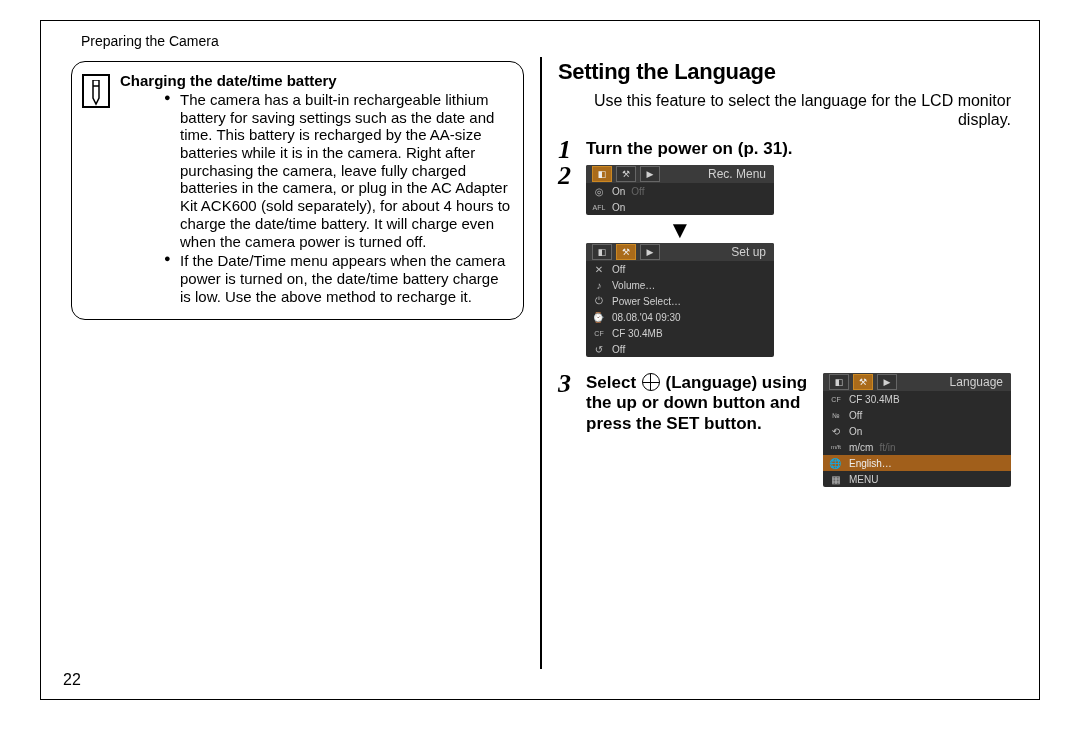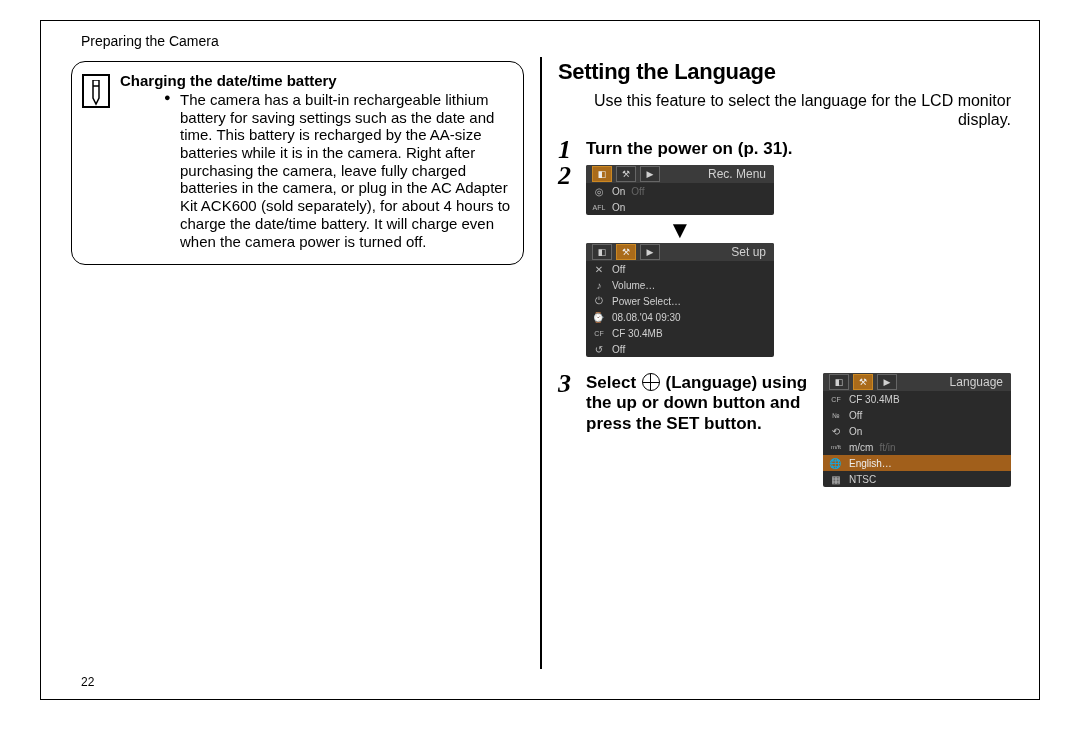--- a/index.html
+++ b/index.html
@@ -201,23 +201,23 @@
   .inline-icon.lang {
     border-radius: 50%;
     width: 16px; height: 16px; vertical-align: -3px;
     background:
       linear-gradient(#000,#000) 50% 50%/100% 1.2px no-repeat,
       linear-gradient(#000,#000) 50% 50%/1.2px 100% no-repeat;
   }
 
   .page-number {
     position: absolute;
-    left: 40px;
+    left: 22px;
     bottom: 10px;
-    font-size: 12px;
+    font-size: 16px;
     text-align: right;
   }
 </style>
 </head>
 <body>
 
 <div class="page">
   <div class="outer">
     <div class="header-title">Preparing the Camera</div>
 
@@ -228,20 +228,21 @@
           <div class="note-icon">
             <svg viewBox="0 0 16 26">
               <polygon points="5,0 11,0 11,18 8,24 5,18" fill="none" stroke="#000" stroke-width="1.5"></polygon>
               <line x1="5" y1="6" x2="11" y2="6" stroke="#000" stroke-width="1.5"></line>
             </svg>
           </div>
           <div class="note-body">
             <div class="note-title">Charging the date/time battery</div>
             <ul class="note-list">
               <li>The camera has a built-in rechargeable lithium battery for saving settings such as the date and time. This battery is recharged by the AA-size batteries while it is in the camera. Right after purchasing the camera, leave fully charged batteries in the camera, or plug in the AC Adapter Kit ACK600 (sold separately), for about 4 hours to charge the date/time battery. It will charge even when the camera power is turned off.</li>
+              <li>If the Date/Time menu appears when the camera power is turned on, the date/time battery charge is low. Use the above method to recharge it.</li>
             </ul>
           </div>
         </div>
       </div>
 
       <div class="divider"></div>
 
       <div class="col">
         <div class="section-heading">Setting the Language</div>
         <div class="intro-text">Use this feature to select the language for the LCD monitor display.</div>
@@ -336,21 +337,21 @@
                     <span class="ricon" style="font-size:6px">m/ft</span>
                     <span class="rval">m/cm</span>
                     <span class="rval dim">ft/in</span>
                   </div>
                 <div class="lcd-row hl">
                     <span class="ricon">🌐</span>
                     <span class="rval">English…</span>
                   </div>
                 <div class="lcd-row">
                     <span class="ricon">▦</span>
-                    <span class="rval">NTSC</span>
+                    <span class="rval">MENU</span>
                   </div>
               </div>
             </div>
           </li>
         </ol>
       </div>
     </div>
 
     <div class="page-number">22</div>
   </div>

